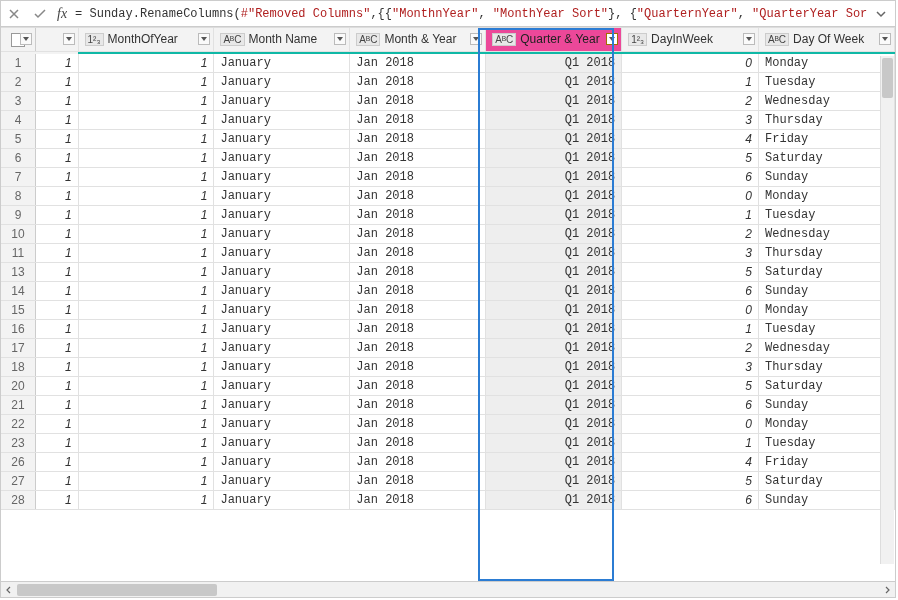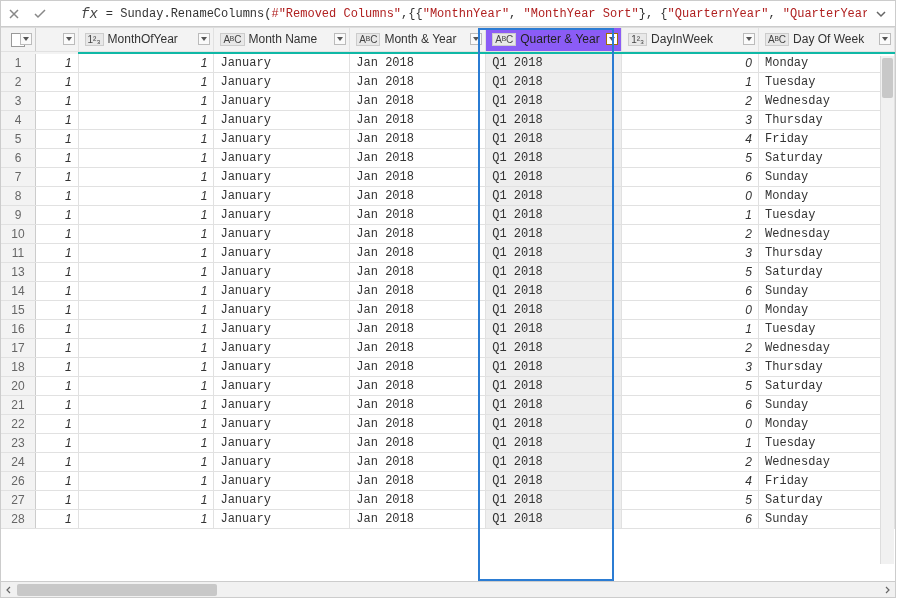--- a/index.html
+++ b/index.html
@@ -31,24 +31,23 @@
     padding: 0 4px;
     gap: 8px;
   }
   .f-btn {
     width: 18px; height: 18px;
     display: flex; align-items: center; justify-content: center;
     color: #666;
   }
   .fx {
     font-style: italic;
-    font-family: Liberation Mono, monospace;
+    font-family: Liberation Serif, serif;
     font-size: 14px;
     color: #444;
-    margin-left: 24px;
   }
   .formula {
     flex: 1;
     font-family: Consolas, "Courier New", monospace;
     font-size: 12px;
     white-space: nowrap;
     overflow: hidden;
     color: #333;
   }
   .formula .eq { color: #333; }
@@ -131,25 +130,25 @@
     display: inline-block;
     width: 14px; height: 14px;
     border: 1px solid #999;
     background: #fff;
     vertical-align: middle;
   }
   td.num { text-align: right; font-style: italic; color: #333; }
   td.txt { text-align: left; font-family: Consolas, "Courier New", monospace; color: #333; }
   
   th.sel {
-    background: #8b5cf6;
+    background: #ec4899;
     color: #222;
   }
   th.sel .dd { background: #fff; border-color: #a07000; }
-  td.sel { background: #eee; }
+  td.sel { background: #eee; text-align: right; }
   
   .highlight-box {
     position: absolute;
     pointer-events: none;
     border: 2px solid #2b7cd3;
     z-index: 5;
   }
   
   .hscroll {
     height: 16px;
@@ -457,30 +456,20 @@
               <td class="rowhead">23</td>
               <td class="num">1</td>
               <td class="num">1</td>
               <td class="txt">January</td>
               <td class="txt">Jan 2018</td>
               <td class="txt sel">Q1 2018</td>
               <td class="num">1</td>
               <td class="txt">Tuesday</td>
             </tr>
             <tr>
-              <td class="rowhead">24</td>
-              <td class="num">1</td>
-              <td class="num">1</td>
-              <td class="txt">January</td>
-              <td class="txt">Jan 2018</td>
-              <td class="txt sel">Q1 2018</td>
-              <td class="num">2</td>
-              <td class="txt">Wednesday</td>
-            </tr>
-            <tr>
               <td class="rowhead">26</td>
               <td class="num">1</td>
               <td class="num">1</td>
               <td class="txt">January</td>
               <td class="txt">Jan 2018</td>
               <td class="txt sel">Q1 2018</td>
               <td class="num">4</td>
               <td class="txt">Friday</td>
             </tr>
             <tr>

